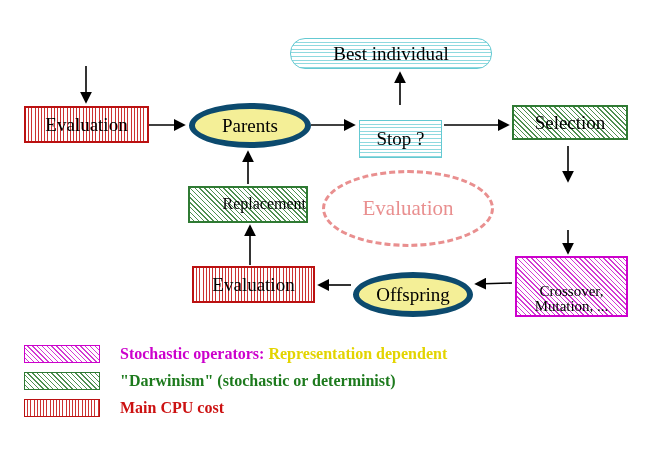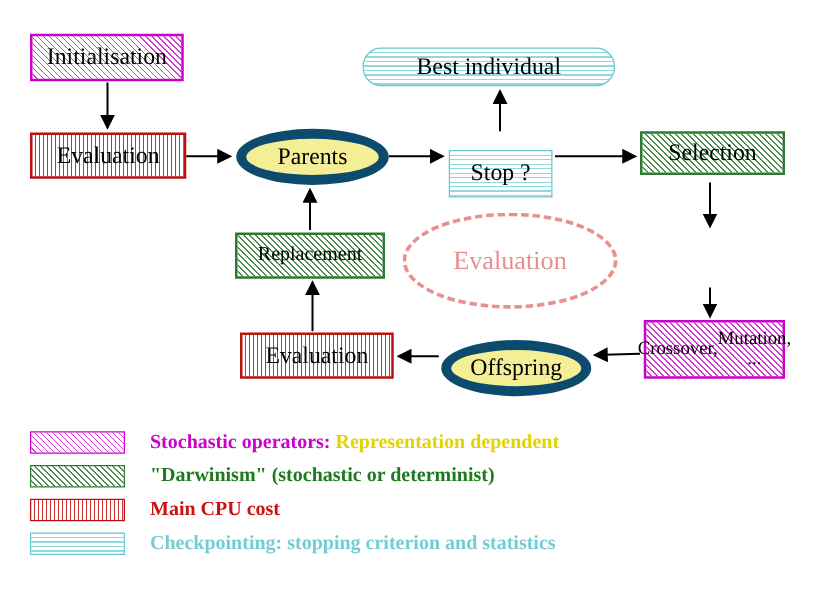--- a/index.html
+++ b/index.html
@@ -25,30 +25,30 @@
     border:2px solid #bb1111;
     background:repeating-linear-gradient(90deg,#ffffff 0,#ffffff 2.2px,#cc3333 2.2px,#cc3333 3.2px);
   }
   .cyan-stripe {
     border:1.5px solid #64c9d2;
     background:repeating-linear-gradient(180deg,#ffffff 0,#ffffff 2.6px,#8fd9df 2.6px,#8fd9df 3.6px);
   }
   .ellipse {
     border-radius:50%;
     background:#f4ef97;
-    border:8px solid #0c4a6e;
+    border:6px solid #0c4a6e;
   }
   .generation-ellipse {
     border-radius:50%;
     border:3px dashed #e98f8f;
     color:#e98f8f;
     font-size:21px;
     background:transparent;
   }
-  .small-label { font-size:15px; }
+  .small-label { font-size:15px;justify-content:flex-end; }
   
   .legend-row { position:absolute; left:24px; display:flex; align-items:center; height:20px; }
   .swatch { width:76px; height:18px; box-sizing:border-box; margin-right:20px; flex:0 0 auto; }
   .swatch.magenta-hatch { border-width:1px; }
   .swatch.green-hatch { border-width:1px; }
   .swatch.red-stripe { border-width:1px; }
   .swatch.cyan-stripe { border-width:1px; }
   .legend-text { font-size:16px; font-weight:bold; white-space:nowrap;text-align:center; }
   .c-magenta { color:#cc00cc; }
   .c-yellow  { color:#e3d400; }
@@ -76,23 +76,20 @@
       <line x1="444" y1="125" x2="508" y2="125"></line>
       <line x1="568" y1="146" x2="568" y2="181"></line>
       <line x1="568" y1="230" x2="568" y2="253"></line>
       <line x1="512" y1="283" x2="476" y2="284"></line>
       <line x1="351" y1="285" x2="319" y2="285"></line>
       <line x1="250" y1="265" x2="250" y2="226"></line>
       <line x1="248" y1="184" x2="248" y2="152"></line>
     </g>
   </svg>
 
-  <div class="node magenta-hatch" style="left:24px; top:27px; width:123px; height:38px;">
-    <span>Initialisation</span>
-  </div>
 
   <div class="node cyan-stripe" style="left:290px; top:38px; width:202px; height:31px;border-radius:15px;">
     <span>Best individual</span>
   </div>
 
   <div class="node red-stripe" style="left:24px; top:106px; width:125px; height:37px;">
     <span>Evaluation</span>
   </div>
 
   <div class="node ellipse" style="left:189px; top:103px; width:122px; height:45px;">
@@ -109,21 +106,21 @@
 
   <div class="node green-hatch small-label" style="left:188px; top:186px; width:120px; height:37px; font-size:16px;">
     <span>Replacement</span>
   </div>
 
   <div class="node generation-ellipse" style="left:322px; top:170px; width:172px; height:77px;">
     <span>Evaluation</span>
   </div>
 
 
-  <div class="node magenta-hatch small-label" style="left:515px; top:256px; width:113px; height:47px; ">
+  <div class="node magenta-hatch small-label" style="left:515px; top:256px; width:113px; height:61px; flex-direction:column;">
     <span>Crossover,</span>
     <span>Mutation, ...</span>
   </div>
 
   <div class="node ellipse" style="left:353px; top:272px; width:120px; height:45px;">
     <span>Offspring</span>
   </div>
 
   <div class="node red-stripe" style="left:192px; top:266px; width:123px; height:37px;">
     <span>Evaluation</span>
@@ -140,18 +137,14 @@
   <div class="legend-row" style="top:371px;">
     <div class="swatch green-hatch"></div>
     <div class="legend-text c-green">"Darwinism" (stochastic or determinist)</div>
   </div>
 
   <div class="legend-row" style="top:398px;">
     <div class="swatch red-stripe"></div>
     <div class="legend-text c-red">Main CPU cost</div>
   </div>
 
-  <div class="legend-row" style="top:425px;">
-    <div class="swatch cyan-stripe"></div>
-    <div class="legend-text c-cyan">Checkpointing: stopping criterion and statistics</div>
-  </div>
 
 </div>
 
 </body></html>

